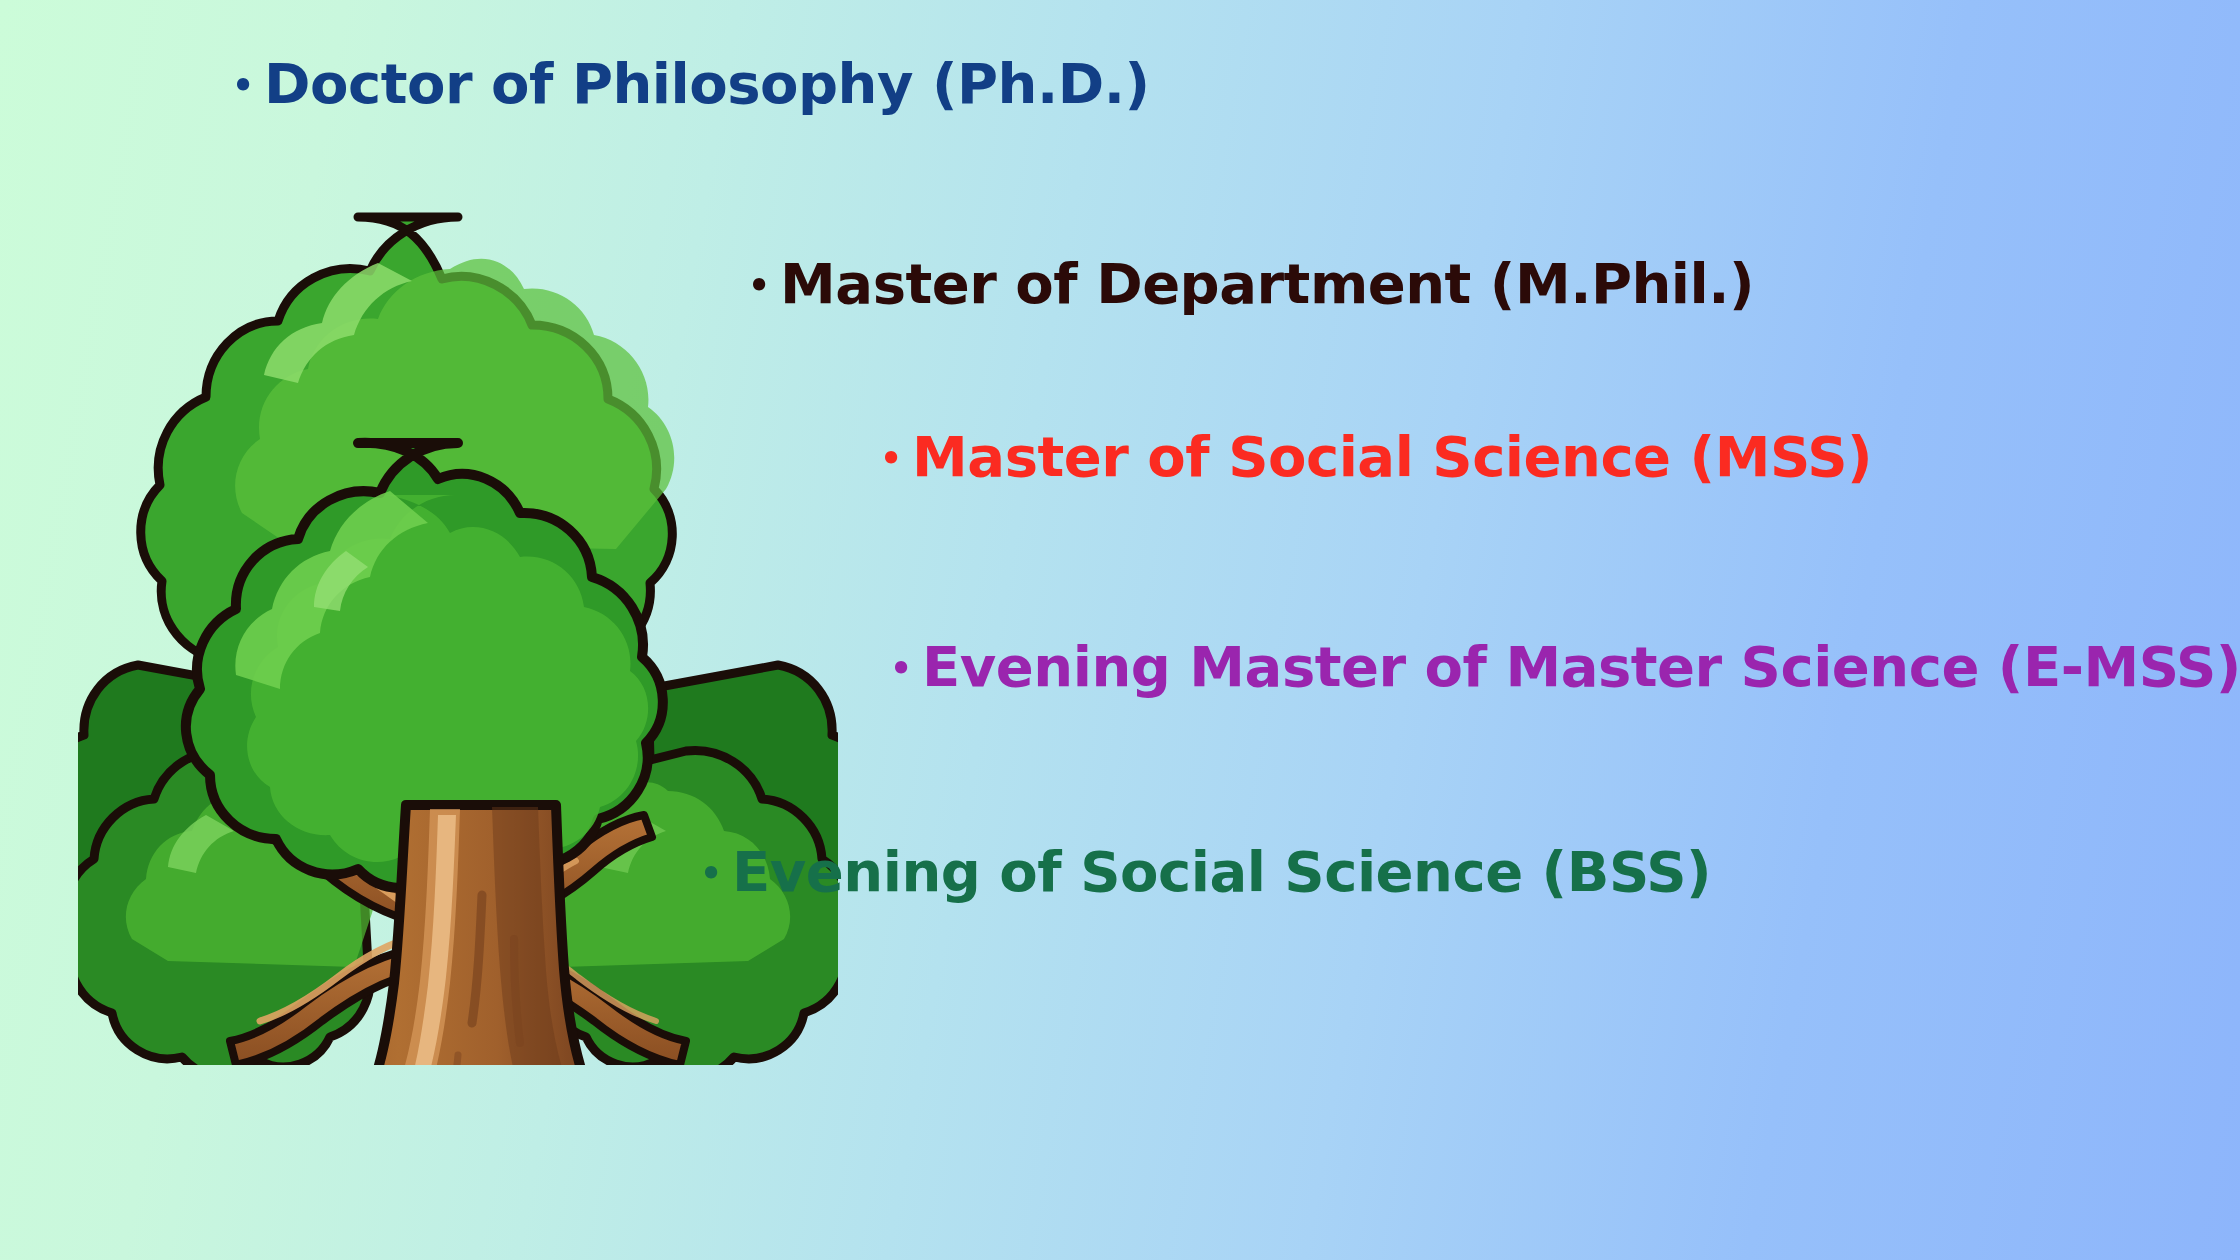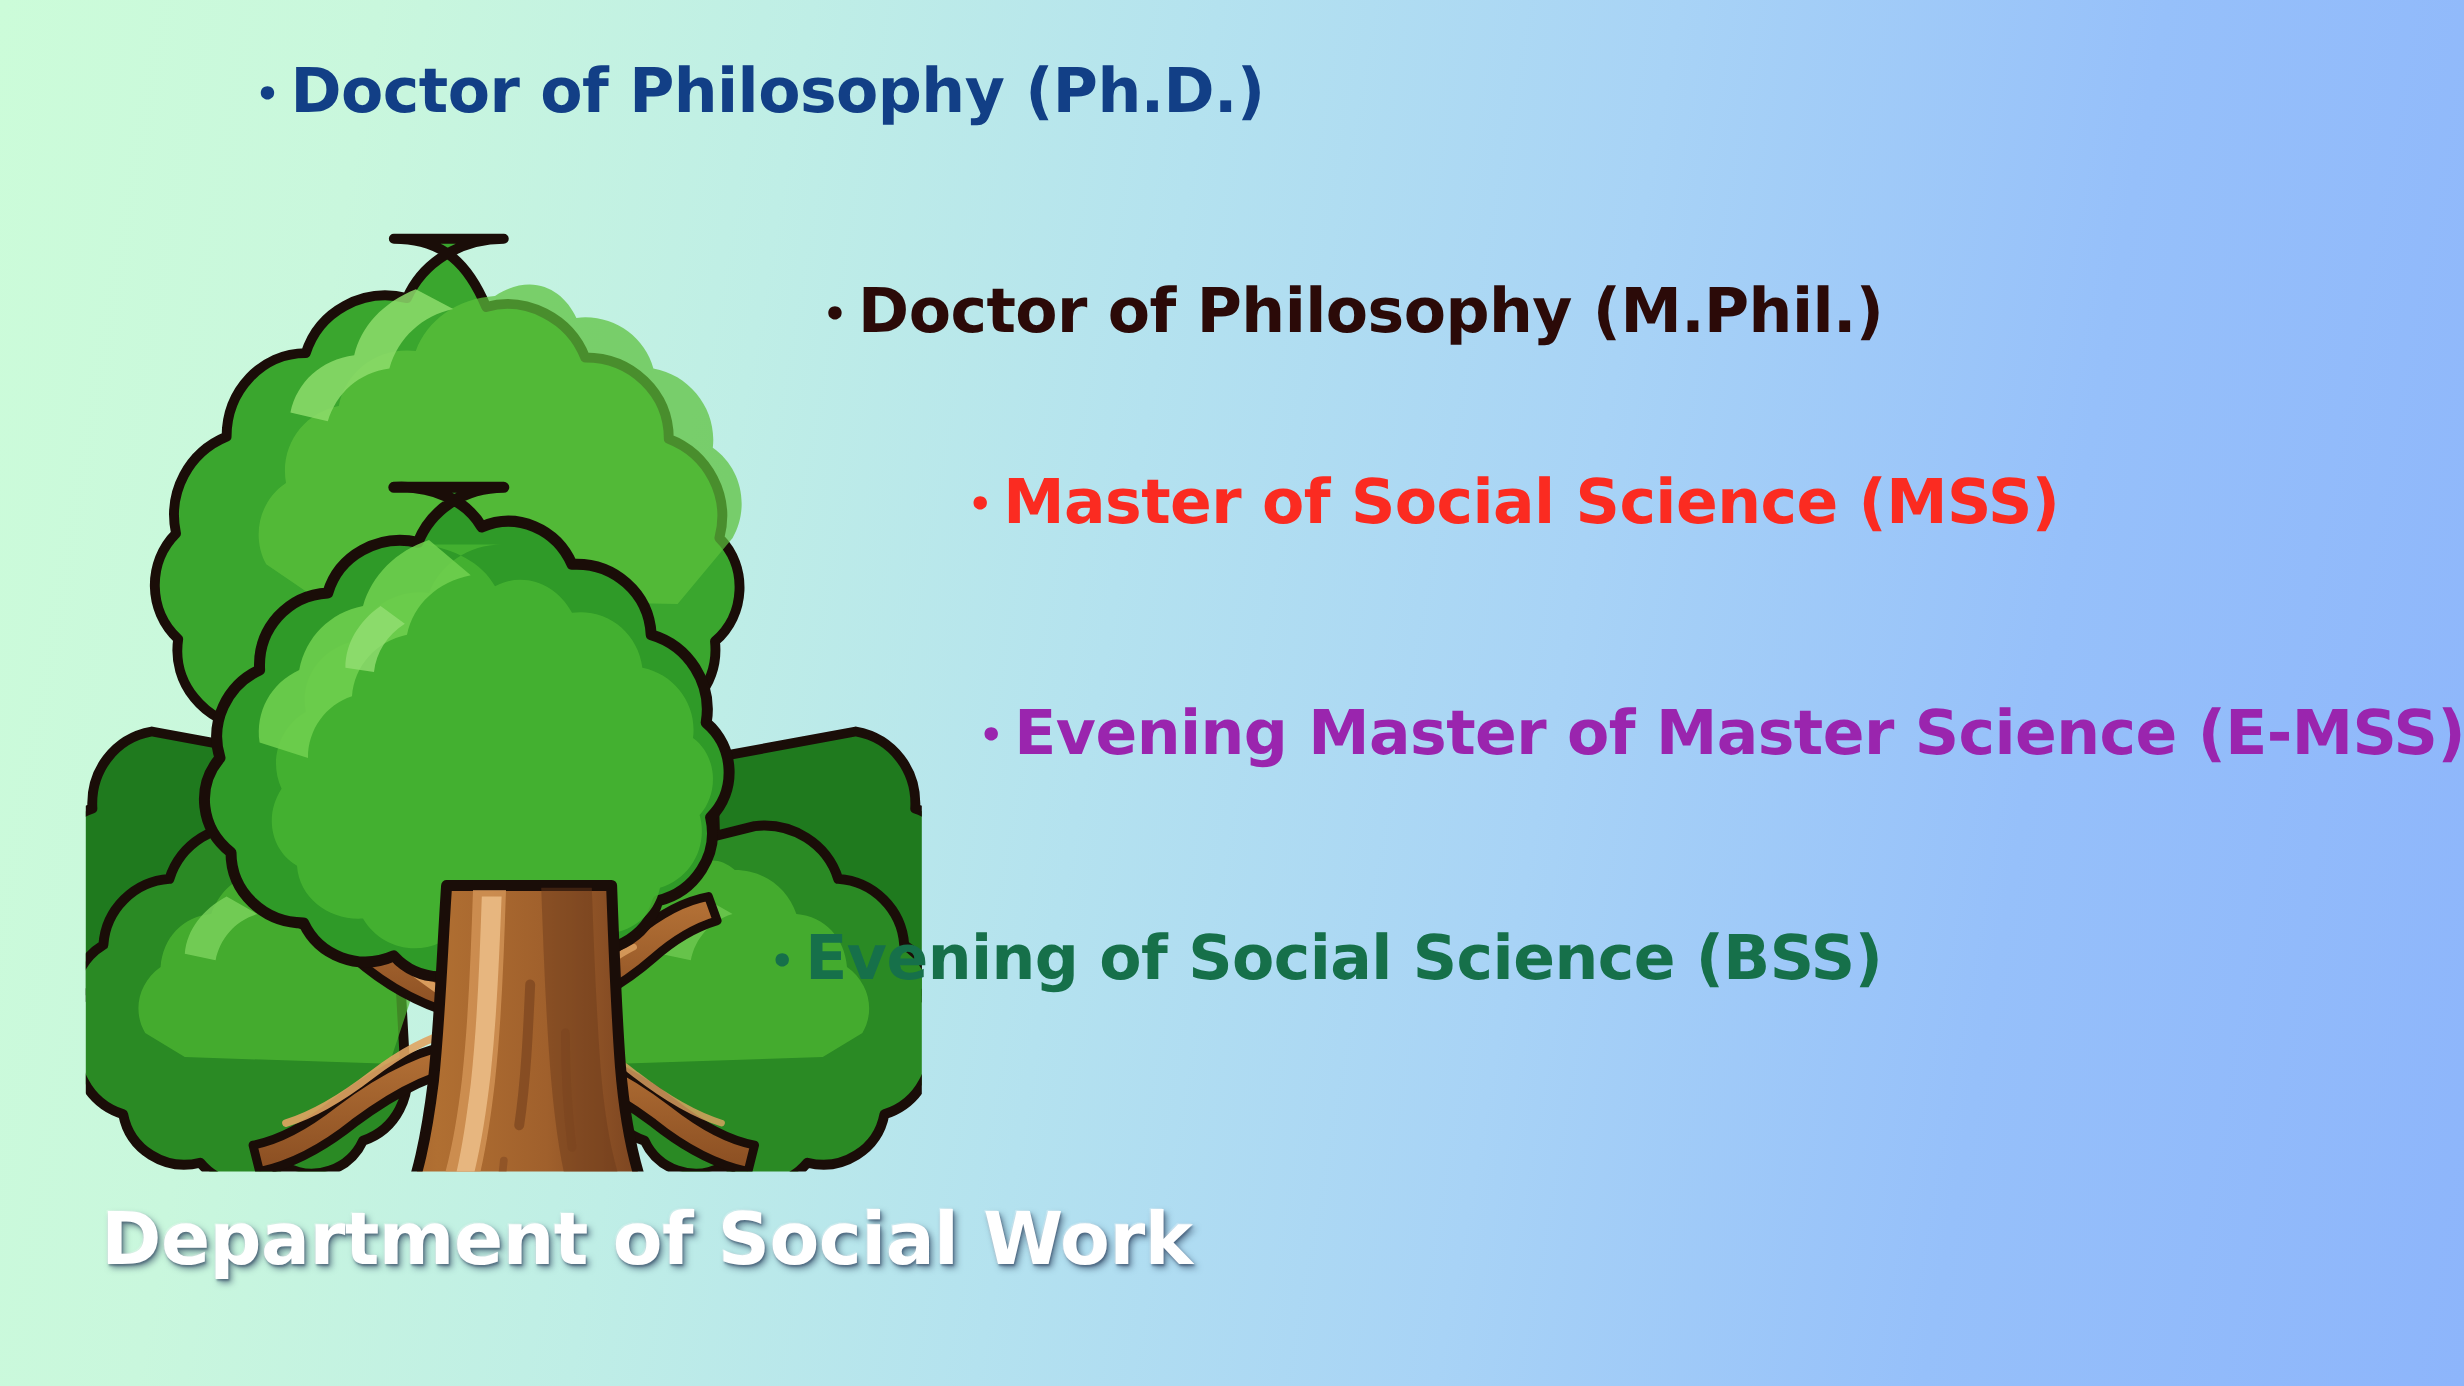--- a/index.html
+++ b/index.html
@@ -379,35 +379,34 @@
 
   <div id="degree-list">
 
     <div class="degree-item" id="degree-item-0" style="color: rgb(18, 63, 134);">
       <span class="degree-bullet">•</span>
       <span class="degree-label">Doctor of Philosophy (Ph.D.)</span>
     </div>
 
     <div class="degree-item" id="degree-item-1" style="color: rgb(43, 10, 8);">
       <span class="degree-bullet">•</span>
-      <span class="degree-label">Doctor of Philosophy (M.Phil.)</span>
+      <span class="degree-label">Master of Department (M.Phil.)</span>
     </div>
 
     <div class="degree-item" id="degree-item-2" style="color: rgb(251, 43, 33);">
       <span class="degree-bullet">•</span>
       <span class="degree-label">Master of Social Science (MSS)</span>
     </div>
 
     <div class="degree-item" id="degree-item-3" style="color: rgb(154, 37, 174);">
       <span class="degree-bullet">•</span>
       <span class="degree-label">Evening Master of Master Science (E-MSS)</span>
     </div>
 
     <div class="degree-item" id="degree-item-4" style="color: rgb(22, 112, 74);">
       <span class="degree-bullet">•</span>
       <span class="degree-label">Evening of Social Science (BSS)</span>
     </div>
 
   </div>
 
-  <div id="department-title" style="color: rgb(255, 255, 255);">Department of Social Work</div>
 
 </div>
 
 </body></html>

